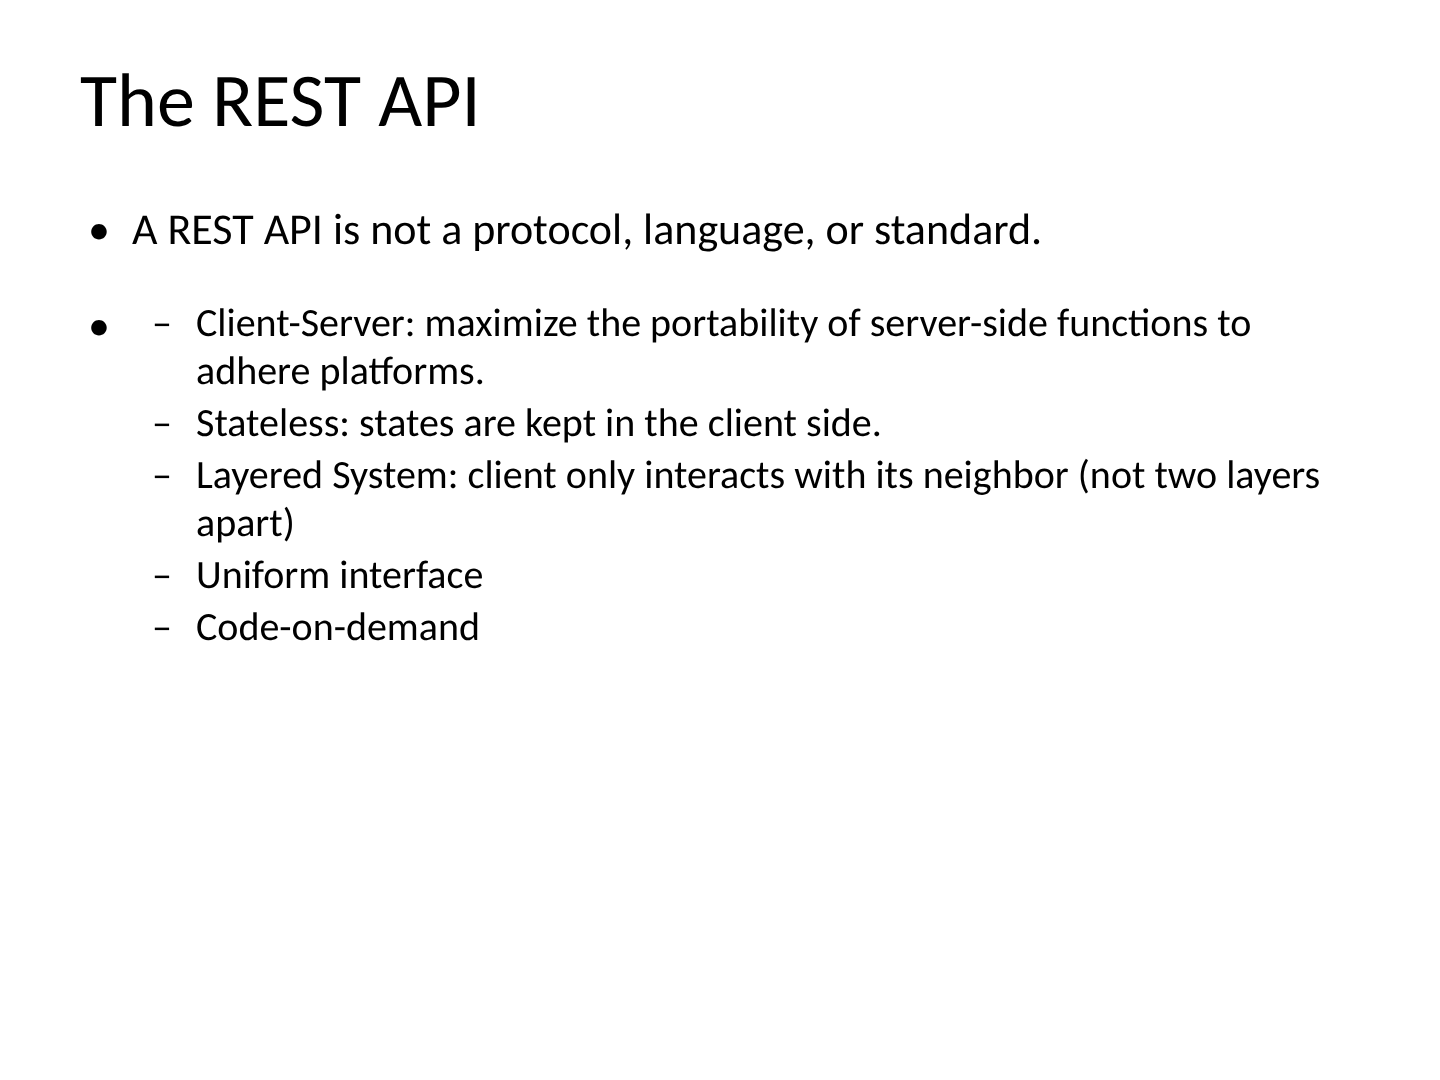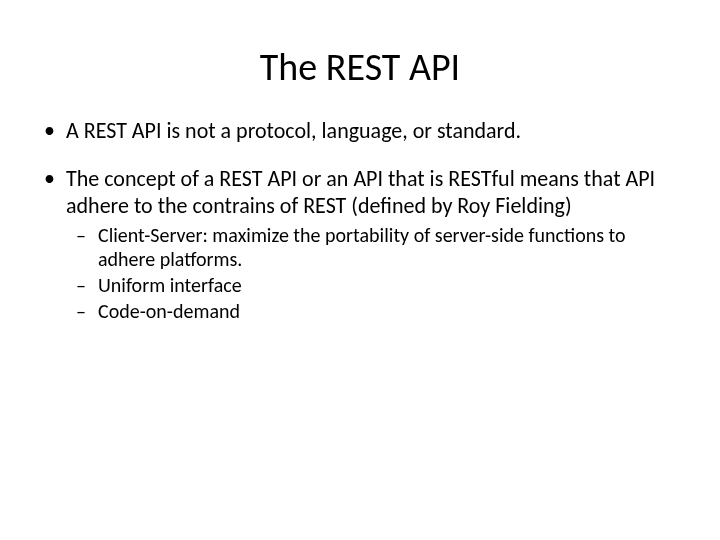--- a/index.html
+++ b/index.html
@@ -1,36 +1,37 @@
 <!DOCTYPE html>
 <html><head>
 <meta charset="utf-8">
 <style>
   * { margin: 0; padding: 0; box-sizing: border-box; }
   html, body { width: 720px; height: 540px; background: #fff; font-family: Calibri, Arial, sans-serif; color: #000; }
   .slide { width: 720px; height: 540px; padding: 20px 40px 40px 40px; }
-  .title { font-size: 38px; text-align: center; margin-top: 24px; margin-bottom: 28px; font-weight: 400; }
+  .title { font-size: 38px; margin-top: 8px; margin-bottom: 28px; font-weight: 400; }
   ul.level1 { list-style: none; padding-left: 26px; }
   ul.level1 > li { position: relative; font-size: 22px; line-height: 1.2; margin-bottom: 22px; }
   ul.level1 > li::before { content: "•"; position: absolute; left: -22px; top: 0; }
   ul.level2 { list-style: none; padding-left: 32px; margin-top: 4px; }
   ul.level2 > li { position: relative; font-size: 20px; line-height: 1.2; margin-bottom: 2px; }
   ul.level2 > li::before { content: "–"; position: absolute; left: -22px; top: 0; }
 </style>
 </head>
 <body>
 
 <div class="slide">
   <h1 class="title">The REST API</h1>
   <ul class="level1">
     <li>
       <span>A REST API is not a protocol, language, or standard.</span>
     </li>
     <li>
-      <span>The concept of a REST API or an API that is RESTful means that API adhere to the contrains of REST (defined by Roy Fielding)</span>
       <ul class="level2">
         <li>Client-Server: maximize the portability of server-side functions to adhere platforms.</li>
+        <li>Stateless: states are kept in the client side.</li>
+        <li>Layered System: client only interacts with its neighbor (not two layers apart)</li>
         <li>Uniform interface</li>
         <li>Code-on-demand</li>
       </ul>
     </li>
   </ul>
 </div>
 
 </body></html>

